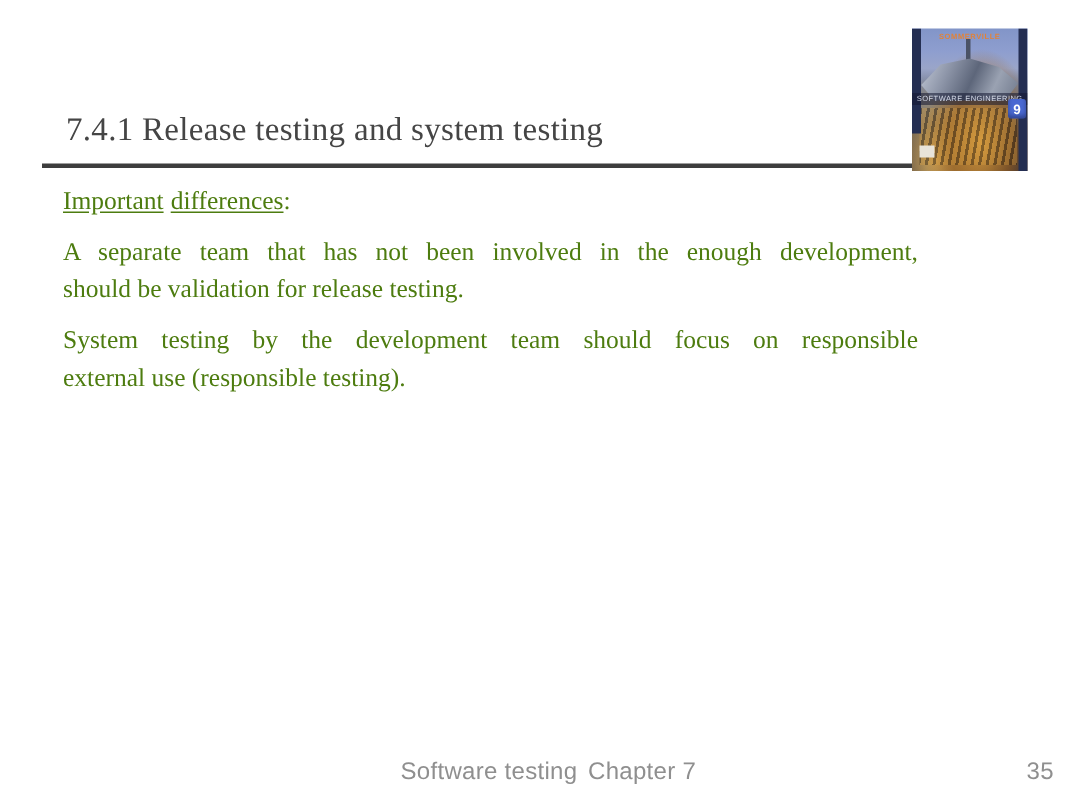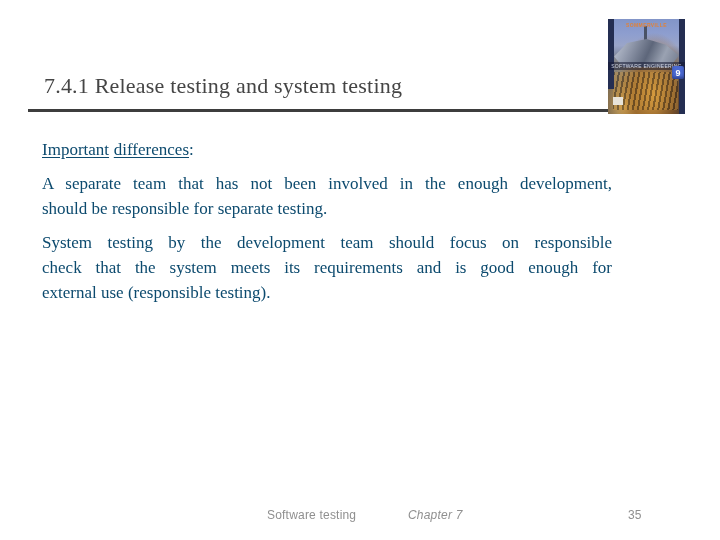--- a/index.html
+++ b/index.html
@@ -65,39 +65,39 @@
   .cover .badge {
     position:absolute; right:1px; top:47px; width:12px; height:13px;
     background:#4a69d2; border-radius:2px; z-index:3;
     display:flex; align-items:center; justify-content:center;
     font-family:"Liberation Sans", sans-serif;
     font-size:9px; font-weight:bold; color:#ffffff;
     box-shadow:inset 0 -2px 3px rgba(0,0,30,0.35);
   }
   
   .body-text {
-    position:absolute; left:42px; top:137px; width:570px;
-    font-size:17px; line-height:25px; color:#0c4a6e;
+    position:absolute; left:42px; top:121px; width:570px;
+    font-size:17px; line-height:25px; color:#4d7c0f;
   }
   .heading { margin:0 0 9px 0; }
   .heading .u { text-decoration:underline; text-underline-offset:2px; }
   .heading .w1 { margin-right:0.28em; }
   .para { margin:0 0 9px 0; }
   .pline.just { text-align:justify; text-align-last:justify; }
   .pline.last { text-align:left; }
   
   .footer-item {
     position:absolute; top:509px;
     font-family:"Liberation Sans", sans-serif;
-    font-size:12px; letter-spacing:0.2px; color:#8f8f8f;
+    font-size:16px; letter-spacing:0.2px; color:#8f8f8f;
     line-height:12px; white-space:nowrap;
   }
   .footer-course  { left:267px; }
-  .footer-chapter { left:408px;font-style:italic; }
-  .footer-page    { left:628px; width:35px; text-align:left; }
+  .footer-chapter { left:392px; }
+  .footer-page    { left:676px; width:35px; text-align:center; }
 </style>
 </head>
 <body>
 
 <div class="slide">
 
   <div class="title">7.4.1 Release testing and system testing</div>
   <div class="rule"></div>
 
   <div class="cover">
@@ -113,25 +113,24 @@
     </div>
     <div class="badge">9</div>
   </div>
 
   <div class="body-text">
     <p class="heading">
       <span class="u w1">Important</span><span class="u">differences</span><span>:</span>
     </p>
     <div class="para">
       <div class="pline just">A separate team that has not been involved in the enough development,</div>
-      <div class="pline last">should be responsible for separate testing.</div>
+      <div class="pline last">should be validation for release testing.</div>
     </div>
     <div class="para">
       <div class="pline just">System testing by the development team should focus on responsible</div>
-      <div class="pline just">check that the system meets its requirements and is good enough for</div>
       <div class="pline last">external use (responsible testing).</div>
     </div>
   </div>
 
   <div class="footer-item footer-course">Software testing</div>
   <div class="footer-item footer-chapter">Chapter 7</div>
   <div class="footer-item footer-page">35</div>
 
 </div>
 

